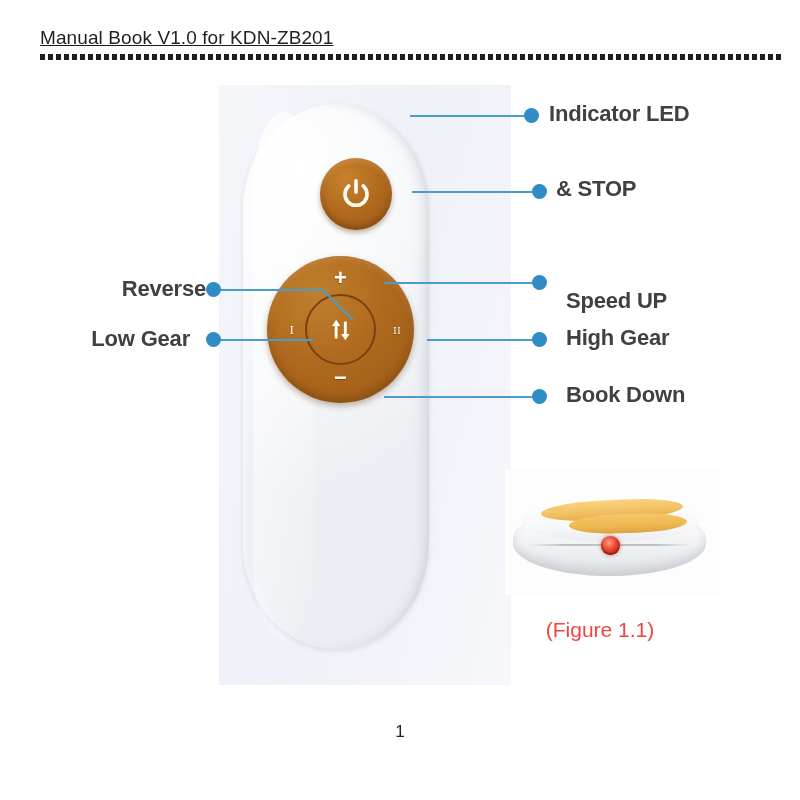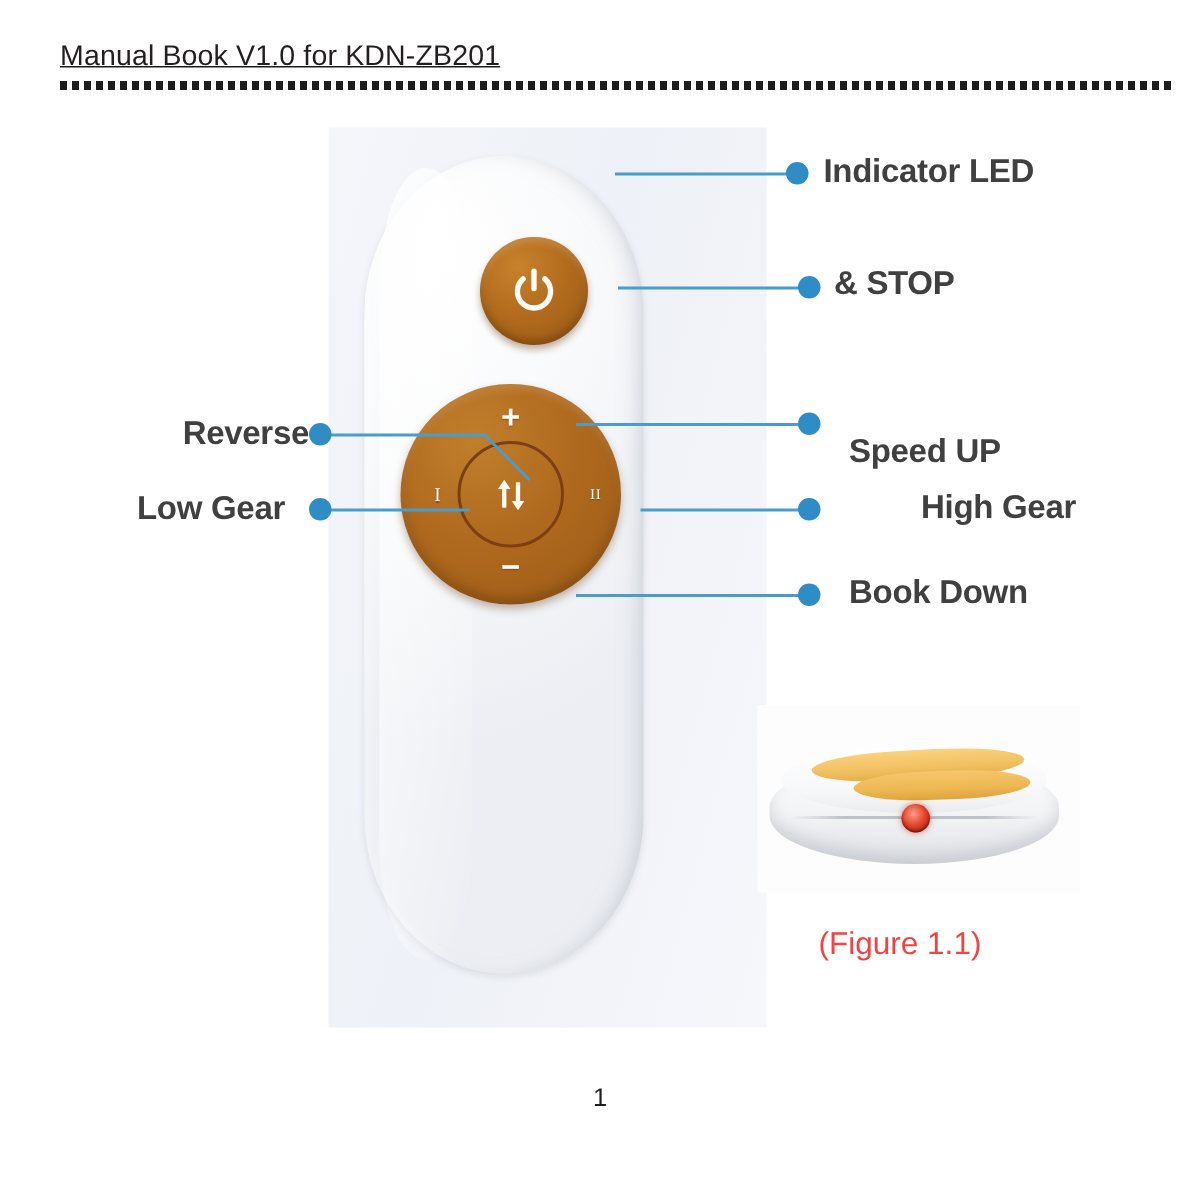--- a/index.html
+++ b/index.html
@@ -332,21 +332,21 @@
 </div>
 
 <div class="lead-line" style="left:384px; top:282px; width:152px;"></div>
 <div class="lead-dot" style="left:532px; top:275px;"></div>
 <div class="callout callout-right" style="left:566px; top:268px;margin-top:20px;">
   <div>Speed UP</div>
 </div>
 
 <div class="lead-line" style="left:427px; top:339px; width:110px;"></div>
 <div class="lead-dot" style="left:532px; top:332px;"></div>
-<div class="callout callout-right" style="left:566px; top:325px;margin-left:48px;">
+<div class="callout callout-right" style="left:566px; top:325px;">
   <div>High Gear</div>
 </div>
 
 <div class="lead-line" style="left:384px; top:396px; width:152px;"></div>
 <div class="lead-dot" style="left:532px; top:389px;"></div>
 <div class="callout callout-right" style="left:566px; top:382px;">
   <div>Book Down</div>
 </div>
 
 <svg class="lead-svg" style="left:213px; top:282px; width:150px; height:60px;">

